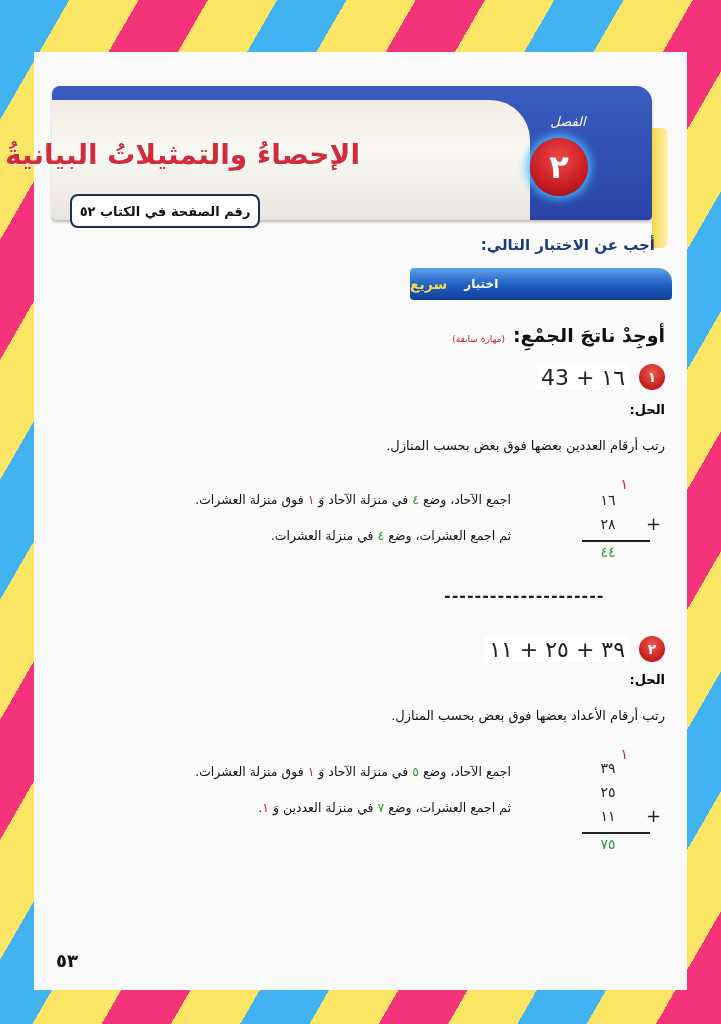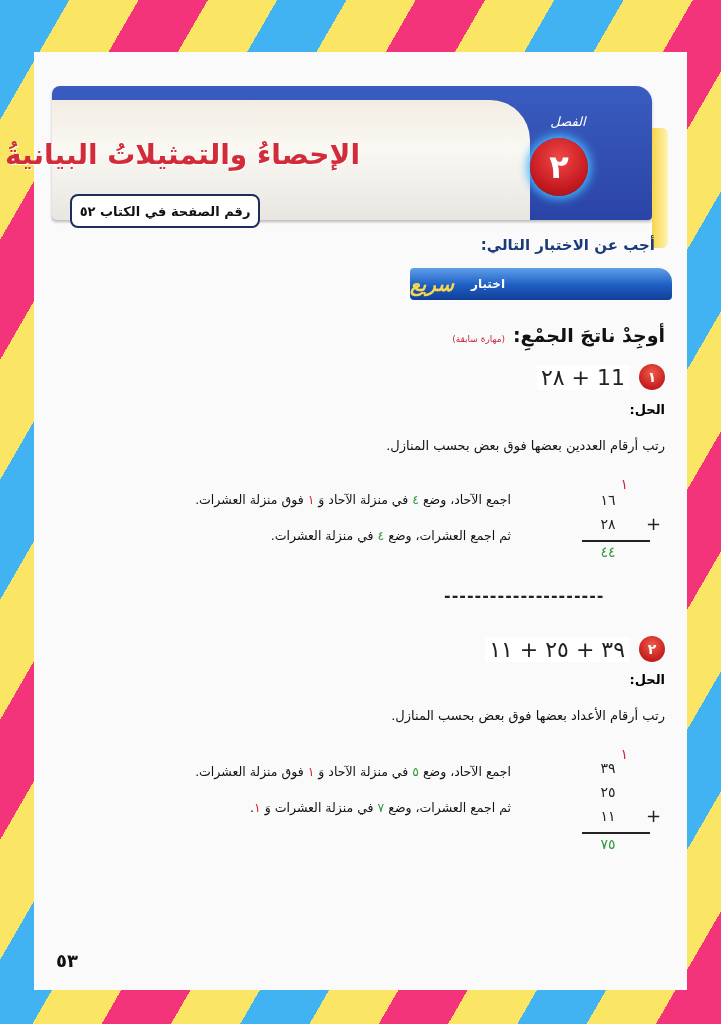--- a/index.html
+++ b/index.html
@@ -63,21 +63,21 @@
     font-weight:bold; font-size:15px; color:#1b3a7a; direction:rtl;
   }
   .quiz-bar {
     position:absolute; left:376px; top:216px; width:262px; height:32px;
     background: linear-gradient(180deg, #5fa0ea 0%, #1d5dc2 55%, #123f98 100%);
     border-radius:4px 14px 4px 4px;
     display:flex; align-items:center; justify-content:flex-end;
     padding-right:22px; box-sizing:border-box; direction:rtl; gap:6px;
   }
   .quiz-bar .w1 { color:#fff; font-weight:bold; font-size:12px;margin-left:11px; }
-  .quiz-bar .w2 { color:#f8d84a; font-weight:bold; font-size:20px; font-style:italic; }
+  .quiz-bar .w2 { color:#f8d84a; font-weight:bold; font-size:14px; }
   .ask {
     position:absolute; right:22px; top:272px; direction:rtl;
     display:flex; align-items:baseline; gap:8px;
   }
   .ask .main { font-size:19px; color:#111; font-weight:bold; }
   .ask .skill { font-size:9px; color:#c3283a; }
   .problem {
     position:absolute; right:22px; direction:rtl; display:flex; align-items:center; gap:10px;
   }
   .num-badge {
@@ -134,21 +134,21 @@
     <span class="w2">سريع</span>
   </div>
 
   <div class="ask">
     <span class="main">أوجِدْ ناتجَ الجمْعِ:</span>
     <span class="skill">(مهارة سابقة)</span>
   </div>
 
   <div class="problem" style="top:312px;">
     <div class="num-badge">١</div>
-    <div class="expr">11 + ٢٨</div>
+    <div class="expr">١٦ + 43</div>
   </div>
   <div class="sol-label" style="top:350px;">الحل:</div>
   <div class="text-line" style="top:386px;">رتب أرقام العددين بعضها فوق بعض بحسب المنازل.</div>
 
   <div class="step" style="top:440px;"><span>اجمع الآحاد، وضع </span><span class="green">٤</span><span> في منزلة الآحاد وَ </span><span class="red">١</span><span> فوق منزلة العشرات.</span></div>
   <div class="step" style="top:476px;margin-left:40px;"><span>ثم اجمع العشرات، وضع </span><span class="green">٤</span><span> في منزلة العشرات.</span></div>
 
   <div class="stack" style="left:526px; top:424px; height:90px;">
     <div class="row" style="top:0;">
         <span class="digits red" style="text-align:right;letter-spacing:0;">١</span>
@@ -169,21 +169,21 @@
   <div class="dashes">---------------------</div>
 
   <div class="problem" style="top:584px;">
     <div class="num-badge">٢</div>
     <div class="expr">٣٩ + ٢٥ + ١١</div>
   </div>
   <div class="sol-label" style="top:620px;">الحل:</div>
   <div class="text-line" style="top:656px;">رتب أرقام الأعداد بعضها فوق بعض بحسب المنازل.</div>
 
   <div class="step" style="top:712px;"><span>اجمع الآحاد، وضع </span><span class="green">٥</span><span> في منزلة الآحاد وَ </span><span class="red">١</span><span> فوق منزلة العشرات.</span></div>
-  <div class="step" style="top:748px;"><span>ثم اجمع العشرات، وضع </span><span class="green">٧</span><span> في منزلة العشرات وَ </span><span class="red">١</span><span>.</span></div>
+  <div class="step" style="top:748px;"><span>ثم اجمع العشرات، وضع </span><span class="green">٧</span><span> في منزلة العددين وَ </span><span class="red">١</span><span>.</span></div>
 
   <div class="stack" style="left:526px; top:694px; height:110px;">
     <div class="row" style="top:0;">
         <span class="digits red" style="text-align:right;letter-spacing:0;">١</span>
       </div>
     <div class="row" style="top:14px;">
         <span class="digits">٣٩</span>
       </div>
     <div class="row" style="top:38px;">
         <span class="digits">٢٥</span>

